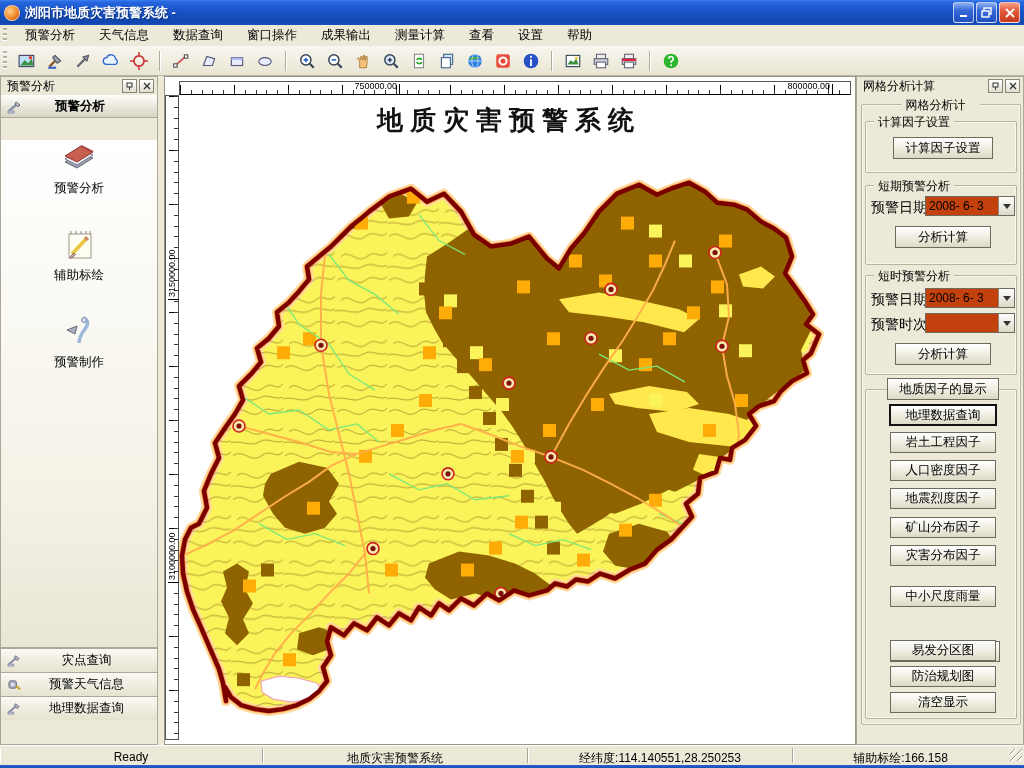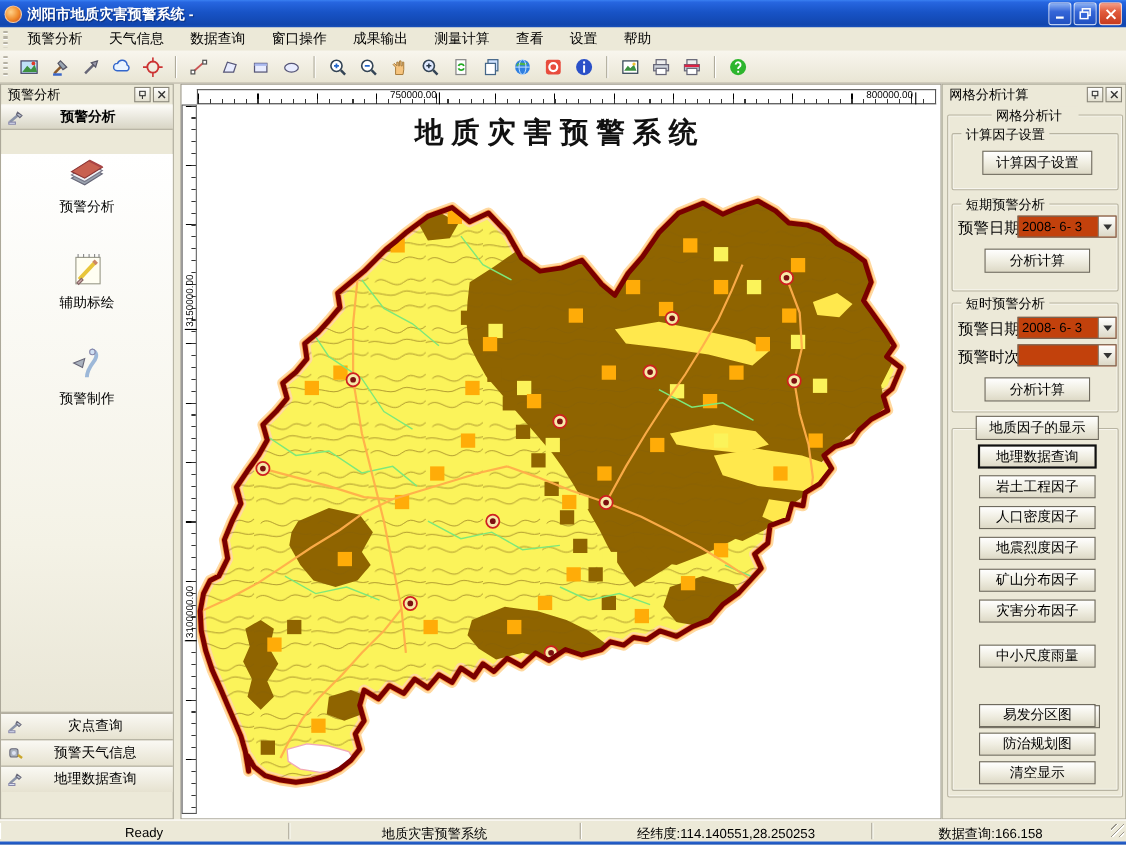--- a/index.html
+++ b/index.html
@@ -595,16 +595,16 @@
   <button class="xpbtn" style="left:33px;top:564px;width:110px;height:21px">影像图显示</button>
   <button class="xpbtn" style="left:33px;top:563px;width:106px;height:21px">易发分区图</button>
   <button class="xpbtn" style="left:33px;top:589px;width:106px;height:21px">防治规划图</button>
   <button class="xpbtn" style="left:33px;top:615px;width:106px;height:21px">清空显示</button>
 </div>
 
 <div id="statusbar">
   <span class="ssec" style="left:0;width:262px;border-left:none">Ready</span>
   <span class="ssec" style="left:262px;width:265px">地质灾害预警系统</span>
   <span class="ssec" style="left:527px;width:265px">经纬度:114.140551,28.250253</span>
-  <span class="ssec" style="left:792px;width:216px">数据查询:166.158</span>
+  <span class="ssec" style="left:792px;width:216px">辅助标绘:166.158</span>
   <span class="sgrip"></span>
 </div>
 <div id="winedge"></div>
 
 </body></html>

